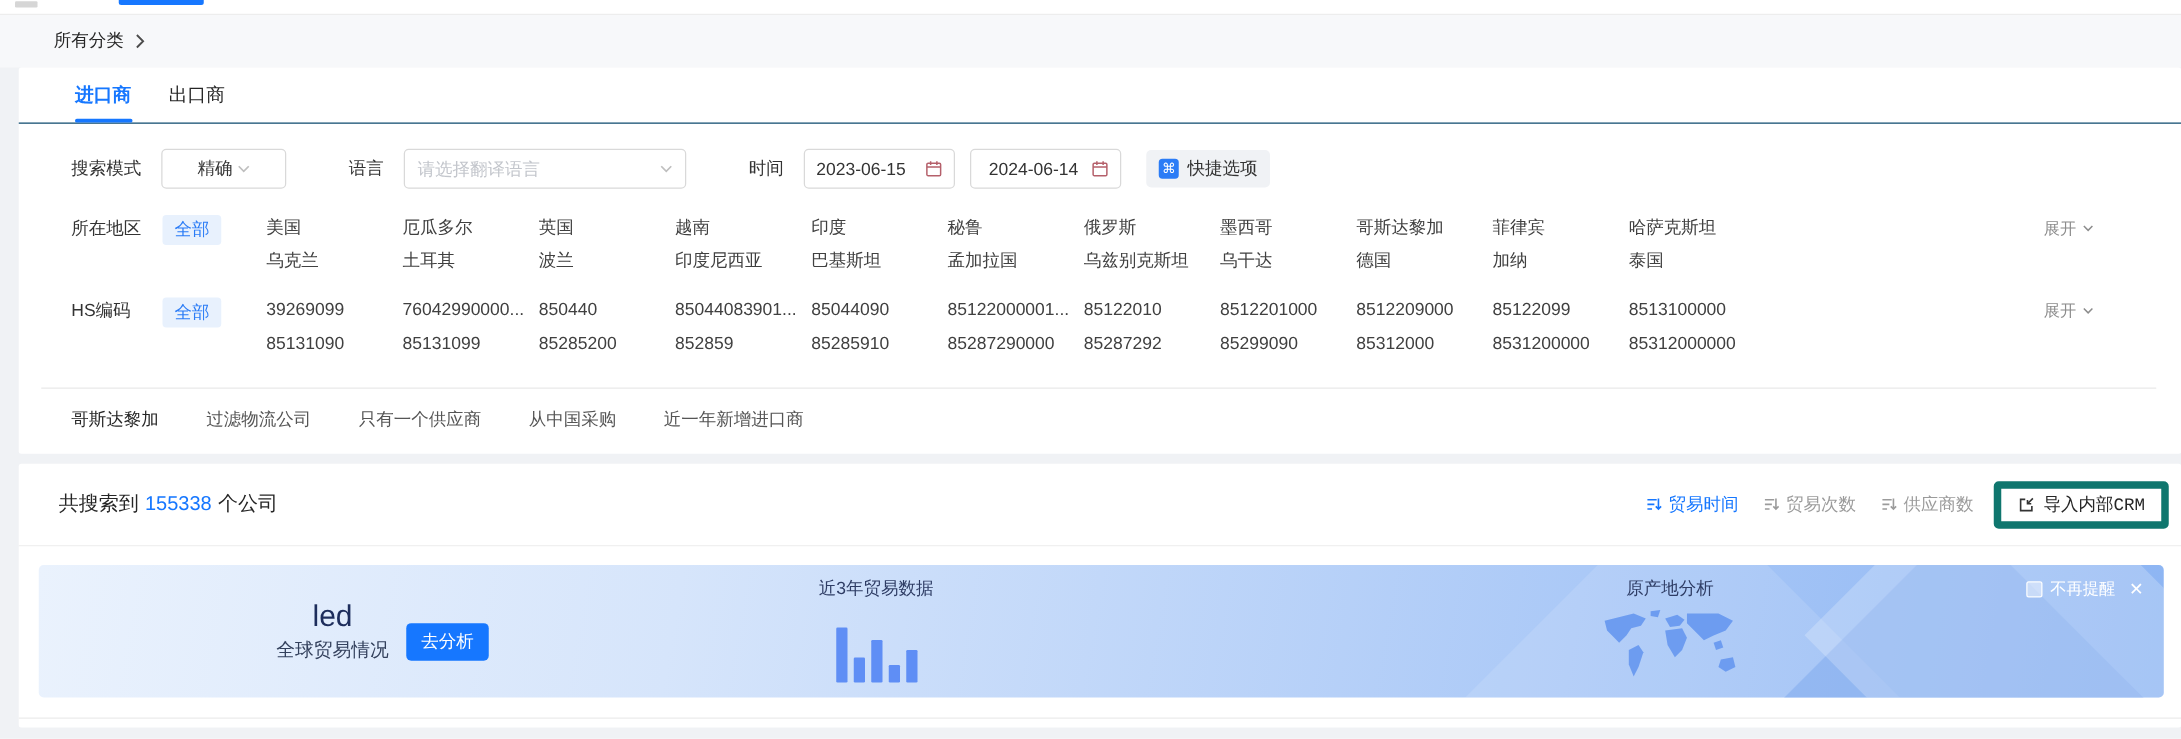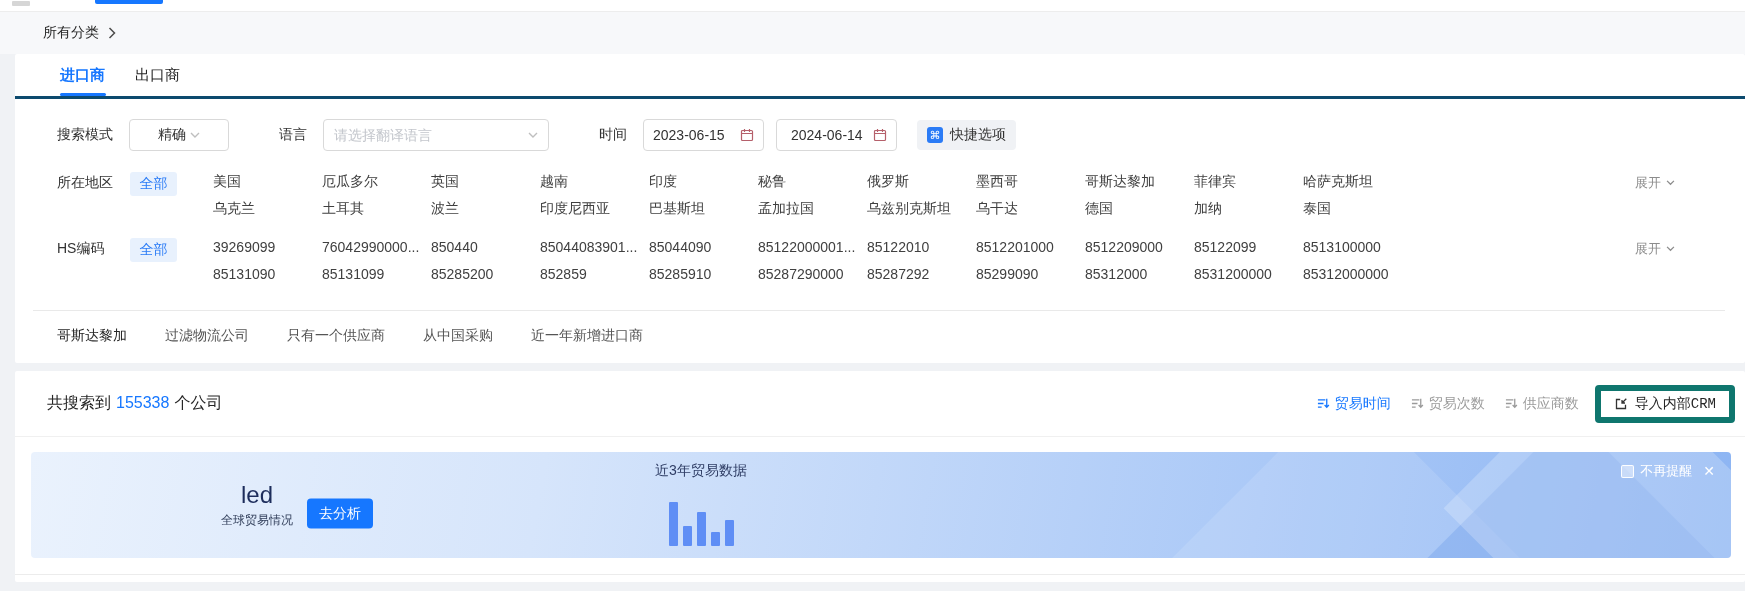--- a/index.html
+++ b/index.html
@@ -12,21 +12,21 @@
   .topbar .stub { position:absolute; left:12px; top:1px; width:18px; height:5px; background:#d6d6d6; border-radius:1px; }
 
   
   .breadcrumb-row { height:42px; background:#f7f8fa; display:flex; align-items:center; padding-left:43px; font-size:14px; color:#262626; }
   .breadcrumb-row .chev { margin-left:9px; display:flex; align-items:center; }
 
   
   .card { background:#fff; margin-left:15px; border-radius:2px; }
 
   
-  .tabs { height:45px; border-bottom:3px solid #0c4a6e; display:flex; align-items:center; padding-left:45px; gap:30px; }
+  .tabs { height:45px; border-bottom:1px solid #0c4a6e; display:flex; align-items:center; padding-left:45px; gap:30px; }
   .tab { font-size:15px; color:#262626; height:100%; display:flex; align-items:center; position:relative; cursor:pointer; }
   .tab.active { color:#1677ff; font-weight:bold; }
   .tab.active::after { content:''; position:absolute; bottom:0; left:50%; transform:translateX(-50%); width:46px; height:3px; background:#1677ff; border-radius:2px; }
 
   
   .form-row { display:flex; align-items:center; padding:20px 0 0 42px; }
   .f-label { font-size:14px; color:#333; white-space:nowrap; }
   .select { border:1px solid #d9d9d9; border-radius:4px; height:32px; background:#fff; display:flex; align-items:center; justify-content:space-between; padding:0 28px; font-size:14px; color:#333; }
   .sel-mode { width:100px; margin-left:16px; }
   .lang-box { width:226px; margin-left:16px; border:1px solid #d9d9d9; border-radius:4px; height:32px; display:flex; align-items:center; padding:0 10px; }
@@ -67,21 +67,21 @@
 
   
   .banner { position:absolute; left:16px; right:14px; top:81px; height:106px; border-radius:4px; overflow:hidden;
             background:linear-gradient(100deg,#eaf2fd 0%,#d6e5fb 30%,#abc9f7 72%,#8db5f3 100%); }
   .deco-a { position:absolute; right:-50px; bottom:-90px; width:300px; height:230px; background:rgba(255,255,255,0.22); transform:rotate(45deg); }
   .deco-b { position:absolute; right:55px; bottom:-110px; width:210px; height:210px; background:rgba(120,163,236,0.45); transform:rotate(45deg); }
   .deco-c { position:absolute; right:255px; bottom:-140px; width:260px; height:260px; background:rgba(255,255,255,0.12); transform:rotate(45deg); }
   .b-left { position:absolute; left:190px; top:50%; transform:translateY(-50%); display:flex; align-items:center; }
   .b-left .txt { text-align:center; }
   .keyword { font-size:24px; color:#1d2d5c; line-height:26px; }
-  .subtitle { font-size:12px; color:#33405c; margin-top:4px; }
+  .subtitle { font-size:15px; color:#33405c; margin-top:4px; }
   .cta { margin-left:14px; margin-top:16px; width:66px; height:30px; background:#1677ff; color:#fff; border:none; border-radius:4px; font-size:14px; display:flex; align-items:center; justify-content:center; cursor:pointer; font-family:inherit; }
   .b-item { position:absolute; top:10px; width:170px; display:flex; flex-direction:column; align-items:center; }
   .b-item .lbl { font-size:14px; color:#2e3c64; }
   .b-item1 { left:585px; } .b-item2 { left:905px; } .b-item3 { left:1220px; }
   .bars { display:flex; align-items:flex-end; gap:5px; height:56px; margin-top:10px; }
   .bar { width:9px; background:#5f8ef5; border-radius:1px; }
   .map-icon { margin-top:7px; }
   .dismiss { position:absolute; top:10px; right:16px; display:flex; align-items:center; gap:6px; color:#fff; font-size:13px; }
   .dismiss .box { width:13px; height:13px; border:1px solid rgba(255,255,255,0.95); background:rgba(255,255,255,0.42); border-radius:2px; cursor:pointer; }
   .dismiss .x { font-size:14px; margin-left:5px; cursor:pointer; line-height:1; }
@@ -303,20 +303,33 @@
 
       <div class="bar" style="height: 44px;"></div>
           <div class="bar" style="height: 20px;"></div>
           <div class="bar" style="height: 34px;"></div>
           <div class="bar" style="height: 14px;"></div>
           <div class="bar" style="height: 26px;"></div>
         </div>
     </div>
 
 
+    <div class="b-item b-item3">
+      <span class="lbl">原产地分析</span>
+      <svg class="map-icon" width="118" height="62" viewBox="0 0 120 64" fill="#6d9cf0">
+        <path d="M6 10 L30 4 L40 8 L36 14 L28 16 L24 22 L18 28 L14 24 L8 18 Z"></path>
+        <path d="M26 34 L34 30 L38 36 L34 48 L30 56 L26 46 Z"></path>
+        <path d="M44 2 L52 1 L50 7 L44 6 Z"></path>
+        <path d="M56 8 L66 5 L72 9 L68 14 L60 15 Z"></path>
+        <path d="M56 18 L70 16 L74 24 L70 34 L64 40 L58 30 Z"></path>
+        <path d="M74 4 L100 4 L112 10 L106 18 L96 22 L88 26 L80 18 L74 12 Z"></path>
+        <path d="M96 28 L102 26 L104 32 L98 34 Z"></path>
+        <path d="M102 42 L112 40 L114 48 L106 52 L100 48 Z"></path>
+      </svg>
+    </div>
 
     <div class="dismiss">
       <span class="box"></span>
       <span>不再提醒</span>
       <span class="x">✕</span>
     </div>
   </div>
 
   <div class="bottom-line"></div>
 </div>

